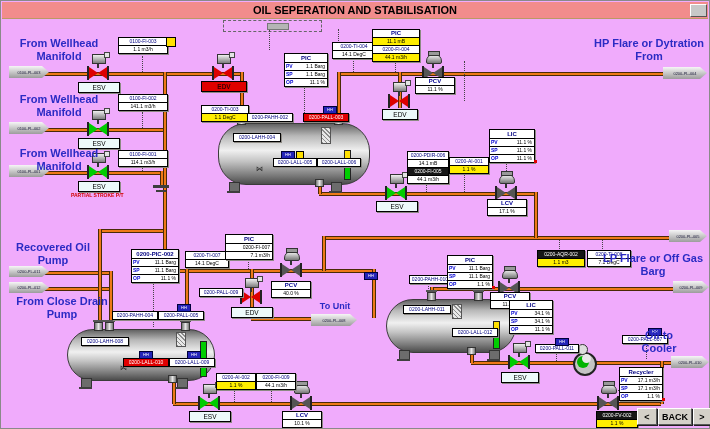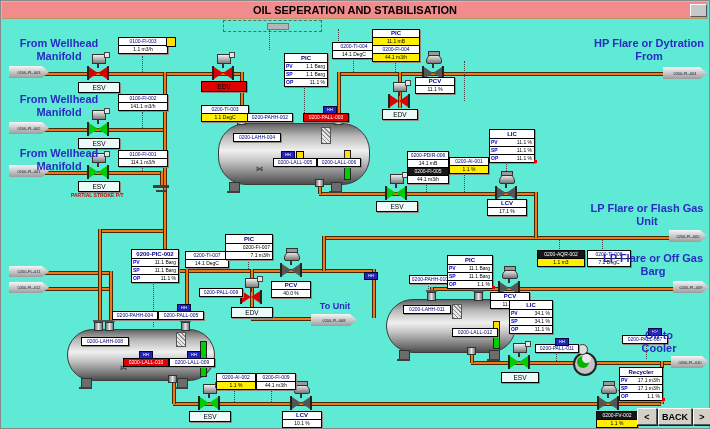--- a/index.html
+++ b/index.html
@@ -1,18 +1,18 @@
 <!DOCTYPE html>
 <html><head>
 <meta charset="utf-8">
 <style>
   html,body{margin:0;padding:0}
   body{width:710px;height:429px;position:relative;overflow:hidden;background:#d6d3ce;
        font-family:"Liberation Sans",sans-serif;-webkit-font-smoothing:none}
-  #screen{position:absolute;inset:0;border:1px solid #8a8a8a;background:#5eead4}
+  #screen{position:absolute;inset:0;border:1px solid #8a8a8a;background:#f0abfc}
   .titlebar{position:absolute;left:1px;top:1px;right:1px;height:16px;background:#f28c8c;
     display:flex;align-items:center;justify-content:center;font-size:11px;font-weight:bold;color:#000;
     border-bottom:1px solid #b96}
   .tbtn{position:absolute;width:15px;height:11px;background:#c8c8c8;border:1px solid #555;
     border-top-color:#fff;border-left-color:#fff}
   .dashrect{position:absolute;border:1px dashed #666}
   .chipgray{position:absolute;background:#b5b5b5;border:1px solid #777}
   
   .ph{position:absolute;height:2px;background:#ee7918;border-top:1px solid #4a2a06;border-bottom:1px solid #4a2a06}
   .pv{position:absolute;width:2px;background:#ee7918;border-left:1px solid #4a2a06;border-right:1px solid #4a2a06}
@@ -592,22 +592,23 @@
   <div class="arr" style="left:670px;top:355px;width:38px;height:12px">
       <span>0200-PL-010</span>
     </div>
   <div class="arr" style="left:310px;top:313px;width:46px;height:12px">
       <span>0200-PL-008</span>
     </div>
 
   <div class="blab" style="left:2px;top:36px;width:112px">From Wellhead Manifold</div>
   <div class="blab" style="left:2px;top:92px;width:112px">From Wellhead Manifold</div>
   <div class="blab" style="left:2px;top:146px;width:112px">From Wellhead Manifold</div>
+  <div class="blab" style="left:2px;top:240px;width:100px">Recovered Oil Pump</div>
+  <div class="blab" style="left:2px;top:294px;width:118px">From Close Drain Pump</div>
   <div class="blab" style="left:590px;top:36px;width:116px">HP Flare or Dytration From</div>
-  <div class="blab" style="left:586px;top:201px;width:120px">LP Flare or Flash Gas Unit</div>
   <div class="blab" style="left:596px;top:251px;width:112px">LP Flare or Off Gas Barg</div>
   <div class="blab" style="left:626px;top:328px;width:64px">Oil to Cooler</div>
   <div class="blab sm" style="left:306px;top:300px;width:56px">To Unit</div>
   <div class="redtxt" style="left:70px;top:191px">PARTIAL STROKE P/T</div>
 
   <div class="btn3d" style="left:636px;top:407px;width:18px;height:15px;font-size:9px">&lt;</div>
   <div class="btn3d" style="left:657px;top:407px;width:32px;height:15px;font-size:9px">BACK</div>
   <div class="btn3d" style="left:692px;top:407px;width:16px;height:15px;font-size:9px">&gt;</div>
 
 </div>

